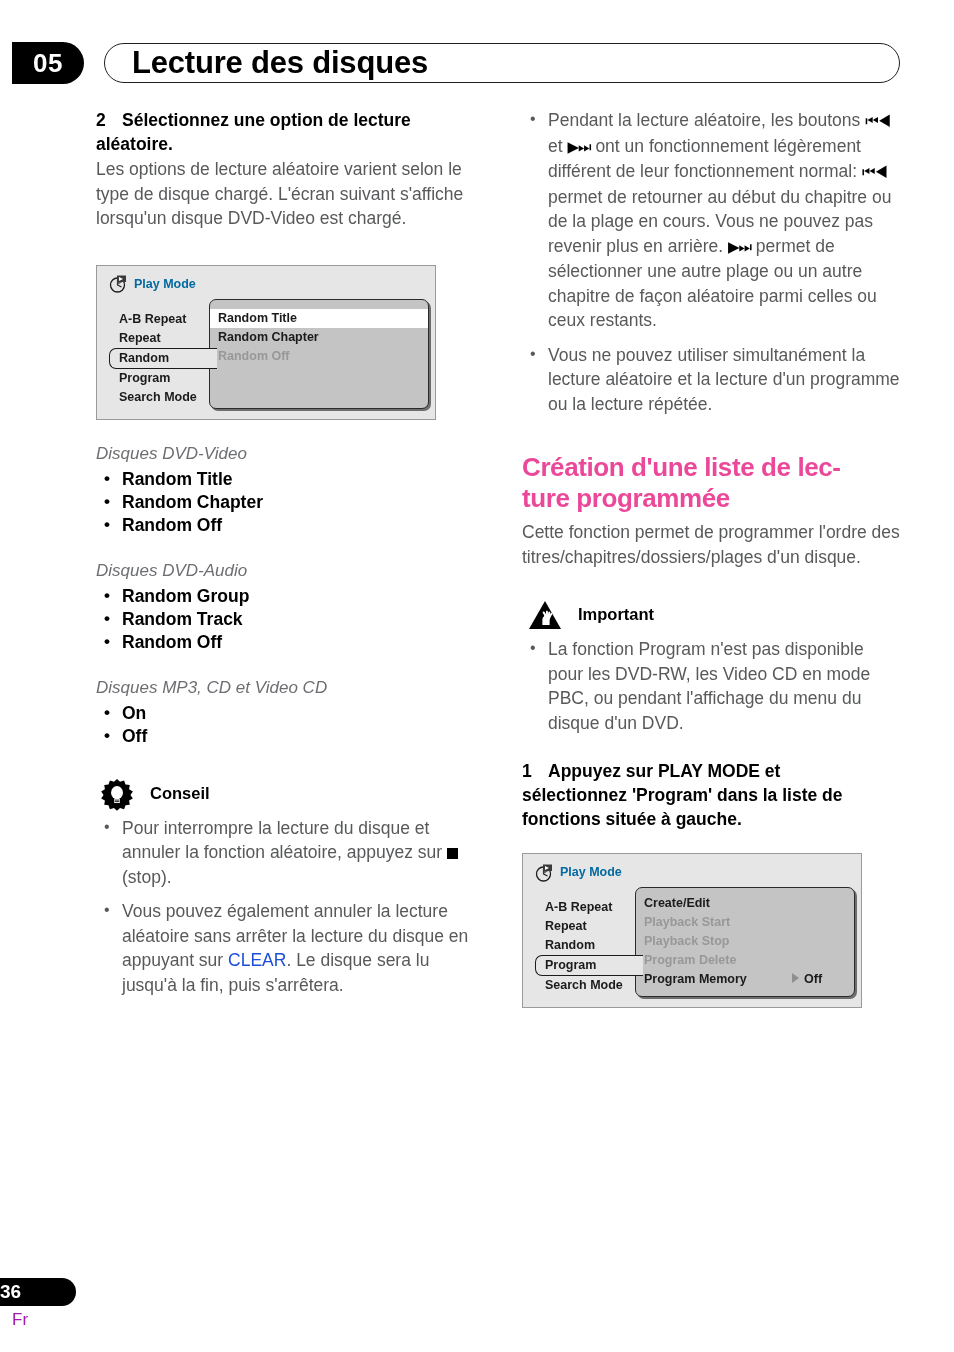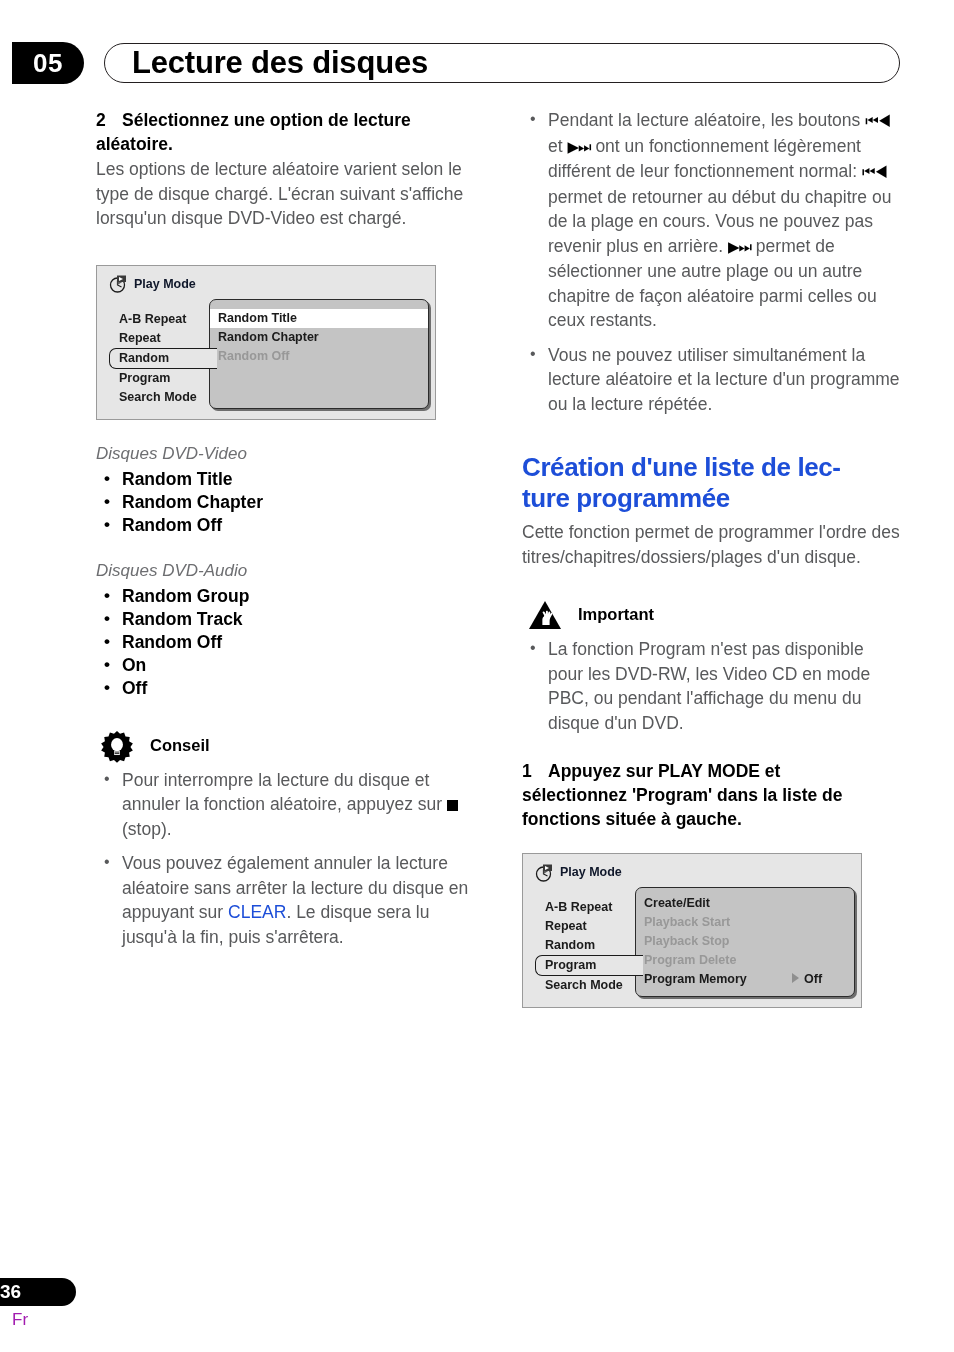--- a/index.html
+++ b/index.html
@@ -166,21 +166,21 @@
     line-height: 30px;
   }
 
   .tip-icon { width: 38px; height: 34px; margin-left: 2px; }
   .imp-icon { width: 38px; height: 32px; margin-left: 4px; }
 
   
   .sec-head {
     font-size: 26px;
     font-weight: bold;
-    color: #1d4ed8;
+    color: #ec4899;
     line-height: 31px;
     letter-spacing: -0.4px;
     margin: 36px 0 6px 0;
   }
 
   
   .osd {
     position: relative;
     background: #e6e6e6;
     border: 1px solid #9a9a9a;
@@ -190,21 +190,21 @@
     position: absolute;
     display: flex;
     align-items: center;
     left: 12px;
     top: 8px;
     height: 20px;
   }
   .osd-title-text {
     font-size: 12.5px;
     font-weight: bold;
-    color: #0f172a;
+    color: #0369a1;
     margin-left: 5px;
   }
   .osd-panel {
     position: absolute;
     background: #c4c4c4;
     border: 1.5px solid #2b2b2b;
     border-radius: 7px;
     box-shadow: 2px 2px 0 0 #6e6e6e;
     box-sizing: border-box;
   }
@@ -343,20 +343,21 @@
   <div>
     <div class="disc-type">Disques DVD-Audio</div>
     <ul class="opt-list">
       <li>Random Group</li>
       <li>Random Track</li>
       <li>Random Off</li>
     </ul>
   </div>
 
   <div>
+    <div class="disc-type">Disques MP3, CD et Video CD</div>
     <ul class="opt-list">
       <li>On</li>
       <li>Off</li>
     </ul>
   </div>
 
   <div class="notice">
     <svg class="tip-icon" viewBox="0 0 40 36">
       <path fill="#000" d="M20 1 l3.2 3.1 4.3-1.4 1.5 4.3 4.5 0.5 -0.7 4.5 4 2.2 -2.6 3.7 2.6 3.7 -4 2.2 0.7 4.5 -4.5 0.5 -1.5 4.3 -4.3-1.4 -3.2 3.1 -3.2-3.1 -4.3 1.4 -1.5-4.3 -4.5-0.5 0.7-4.5 -4-2.2 2.6-3.7 -2.6-3.7 4-2.2 -0.7-4.5 4.5-0.5 1.5-4.3 4.3 1.4 z"></path>
       <ellipse cx="20" cy="15.5" rx="6.3" ry="7" fill="#ffffff"></ellipse>

